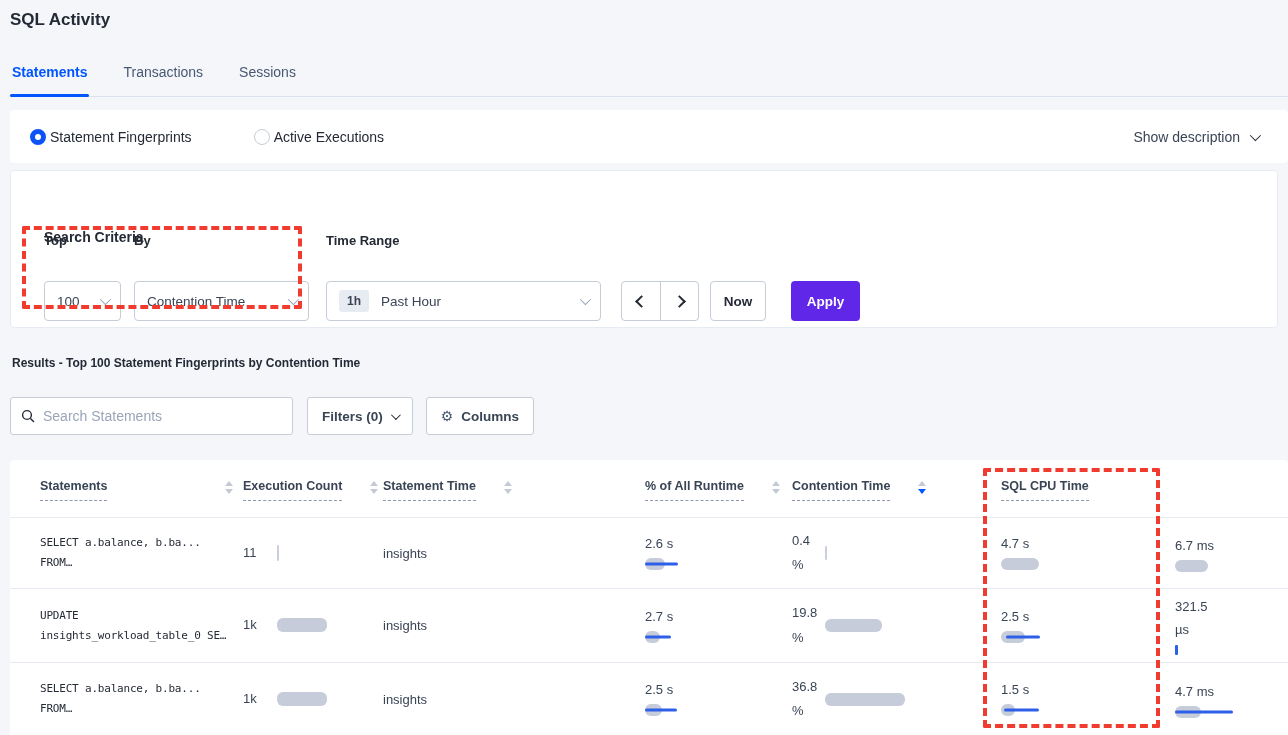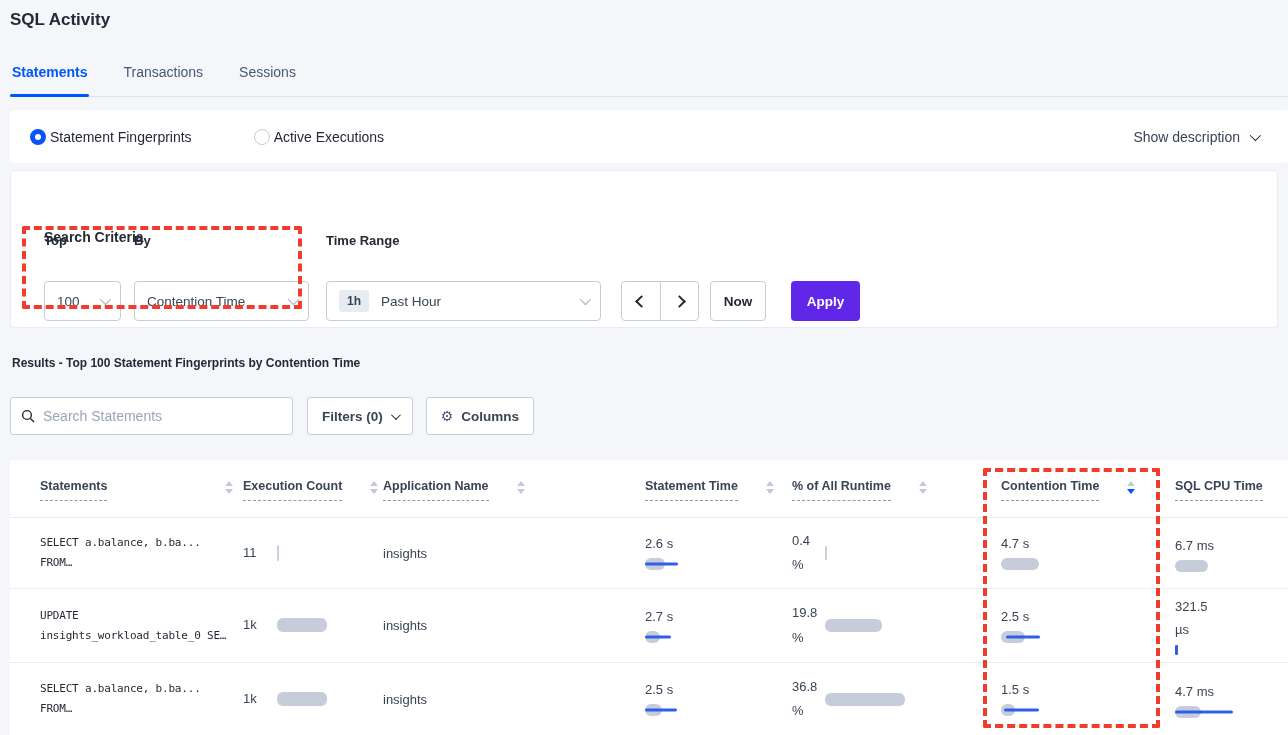--- a/index.html
+++ b/index.html
@@ -205,27 +205,20 @@
         </span>
     </div>
     <div class="th">
       <span class="th-label">Execution Count</span>
       <span class="sorter">
           <span class="tri-up"></span>
           <span class="tri-down"></span>
         </span>
     </div>
     <div class="th">
-      <span class="th-label">Application Name</span>
-      <span class="sorter">
-          <span class="tri-up"></span>
-          <span class="tri-down"></span>
-        </span>
-    </div>
-    <div class="th">
       <span class="th-label">Statement Time</span>
       <span class="sorter">
           <span class="tri-up"></span>
           <span class="tri-down"></span>
         </span>
     </div>
     <div class="th">
       <span class="th-label">% of All Runtime</span>
       <span class="sorter">
           <span class="tri-up"></span>

